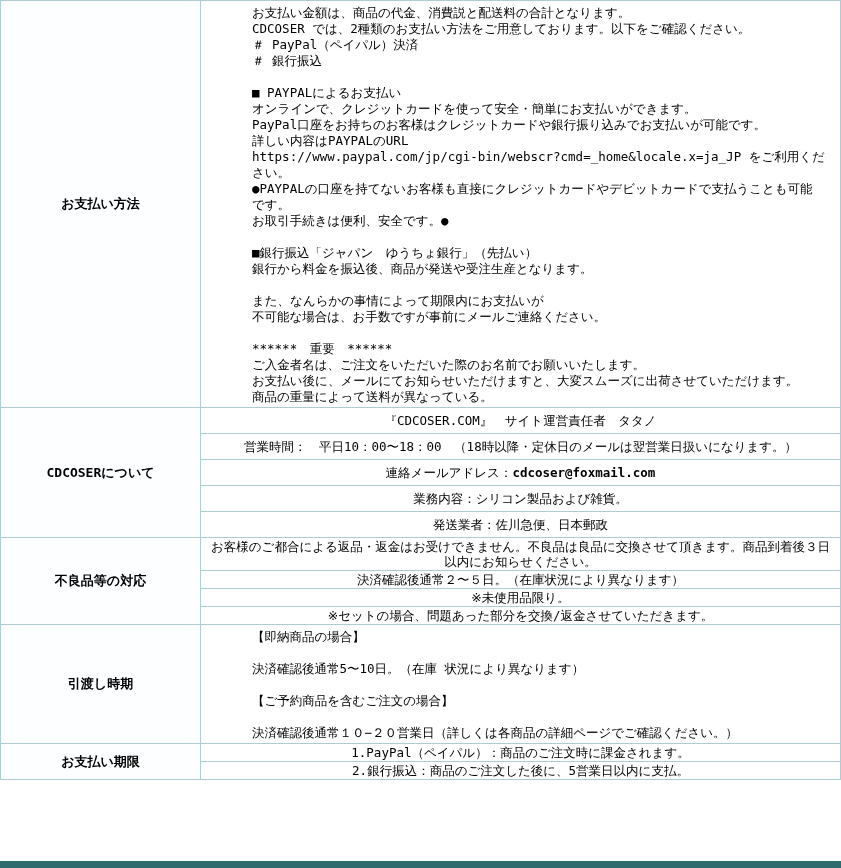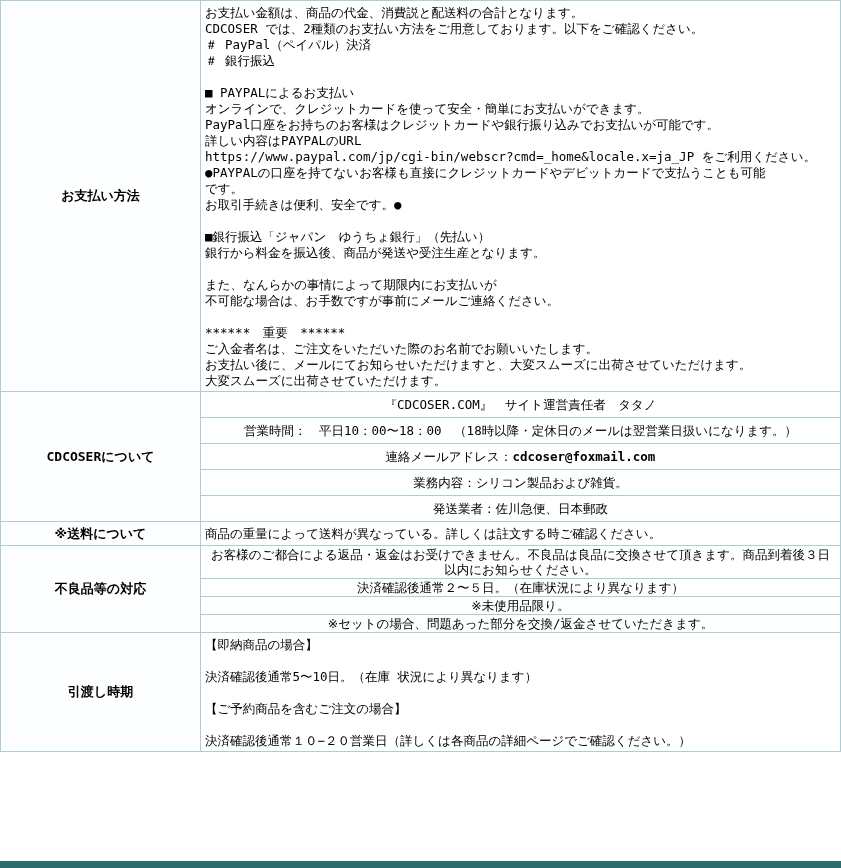--- a/index.html
+++ b/index.html
@@ -27,21 +27,21 @@
     background:#fcfeff;
     padding:2px 4px;
     line-height:16px;
   }
   td.content {
     vertical-align:top;
     font-size:12.5px;
     padding:0;
     background:#ffffff;
   }
-  .pad { padding:4px 3px 2px 4px; }
+  .pad { padding:4px 3px 2px 4px;margin-left:47px; }
   .line { min-height:16px; line-height:16px; white-space:pre-wrap; }
   .subrows { display:block;text-align:center; }
   .subrow { padding:5px 4px; line-height:15px; min-height:25px; }
   .subrow + .subrow { border-top:1px solid #aecdd3; }
   .subrow.tight { padding:1px 4px; min-height:17px; }
   td.single { vertical-align:middle; font-size:12.5px; padding:4px; line-height:15px; }
   .bold { font-weight:bold; }
   .footer-bar { height:7px; width:841px; background:#2e6b6e; margin-top:auto; }
 </style>
 </head>
@@ -76,43 +76,39 @@
               <div class="line"></div>
               <div class="line">■銀行振込「ジャパン　ゆうちょ銀行」（先払い）</div>
               <div class="line">銀行から料金を振込後、商品が発送や受注生産となります。</div>
               <div class="line"></div>
               <div class="line">また、なんらかの事情によって期限内にお支払いが</div>
               <div class="line">不可能な場合は、お手数ですが事前にメールご連絡ください。</div>
               <div class="line"></div>
               <div class="line">******　重要　******</div>
               <div class="line">ご入金者名は、ご注文をいただいた際のお名前でお願いいたします。</div>
               <div class="line">お支払い後に、メールにてお知らせいただけますと、大変スムーズに出荷させていただけます。</div>
-              <div class="line">大変スムーズに出荷させていただけます。</div>
+              <div class="line">商品の重量によって送料が異なっている。</div>
             </div>
         </td>
       </tr>
 
       <tr>
         <th class="rh">CDCOSERについて</th>
         <td class="content">
           <div class="subrows">
             <div class="subrow">『CDCOSER.COM』　サイト運営責任者　タタノ</div>
             <div class="subrow">営業時間：　平日10：00〜18：00　（18時以降・定休日のメールは翌営業日扱いになります。）</div>
             <div class="subrow"><span>連絡メールアドレス：</span><span class="bold">cdcoser@foxmail.com</span></div>
             <div class="subrow">業務内容：シリコン製品および雑貨。</div>
             <div class="subrow">発送業者：佐川急便、日本郵政</div>
           </div>
         </td>
       </tr>
 
 
-      <tr>
-        <th class="rh">※送料について</th>
-        <td class="single">商品の重量によって送料が異なっている。詳しくは註文する時ご確認ください。</td>
-      </tr>
 
       <tr>
         <th class="rh">不良品等の対応</th>
         <td class="content">
           <div class="subrows">
               <div class="subrow tight">お客様のご都合による返品・返金はお受けできません。不良品は良品に交換させて頂きます。商品到着後３日以内にお知らせください。</div>
               <div class="subrow tight">決済確認後通常２〜５日。（在庫状況により異なります）</div>
               <div class="subrow tight">※未使用品限り。</div>
               <div class="subrow tight">※セットの場合、問題あった部分を交換/返金させていただきます。</div>
             </div>
@@ -127,20 +123,29 @@
               <div class="line"></div>
               <div class="line">決済確認後通常5〜10日。（在庫 状況により異なります）</div>
               <div class="line"></div>
               <div class="line">【ご予約商品を含むご注文の場合】</div>
               <div class="line"></div>
               <div class="line">決済確認後通常１０−２０営業日（詳しくは各商品の詳細ページでご確認ください。）</div>
             </div>
         </td>
       </tr>
 
+      <tr>
+        <th class="rh">お支払い期限</th>
+        <td class="content">
+          <div class="subrows">
+              <div class="subrow tight">1.PayPal（ペイパル）：商品のご注文時に課金されます。</div>
+              <div class="subrow tight">2.銀行振込：商品のご注文した後に、5営業日以内に支払。</div>
+            </div>
+        </td>
+      </tr>
 
 
 
     </tbody>
   </table>
 
   <div class="footer-bar"></div>
 
 </div>
 

